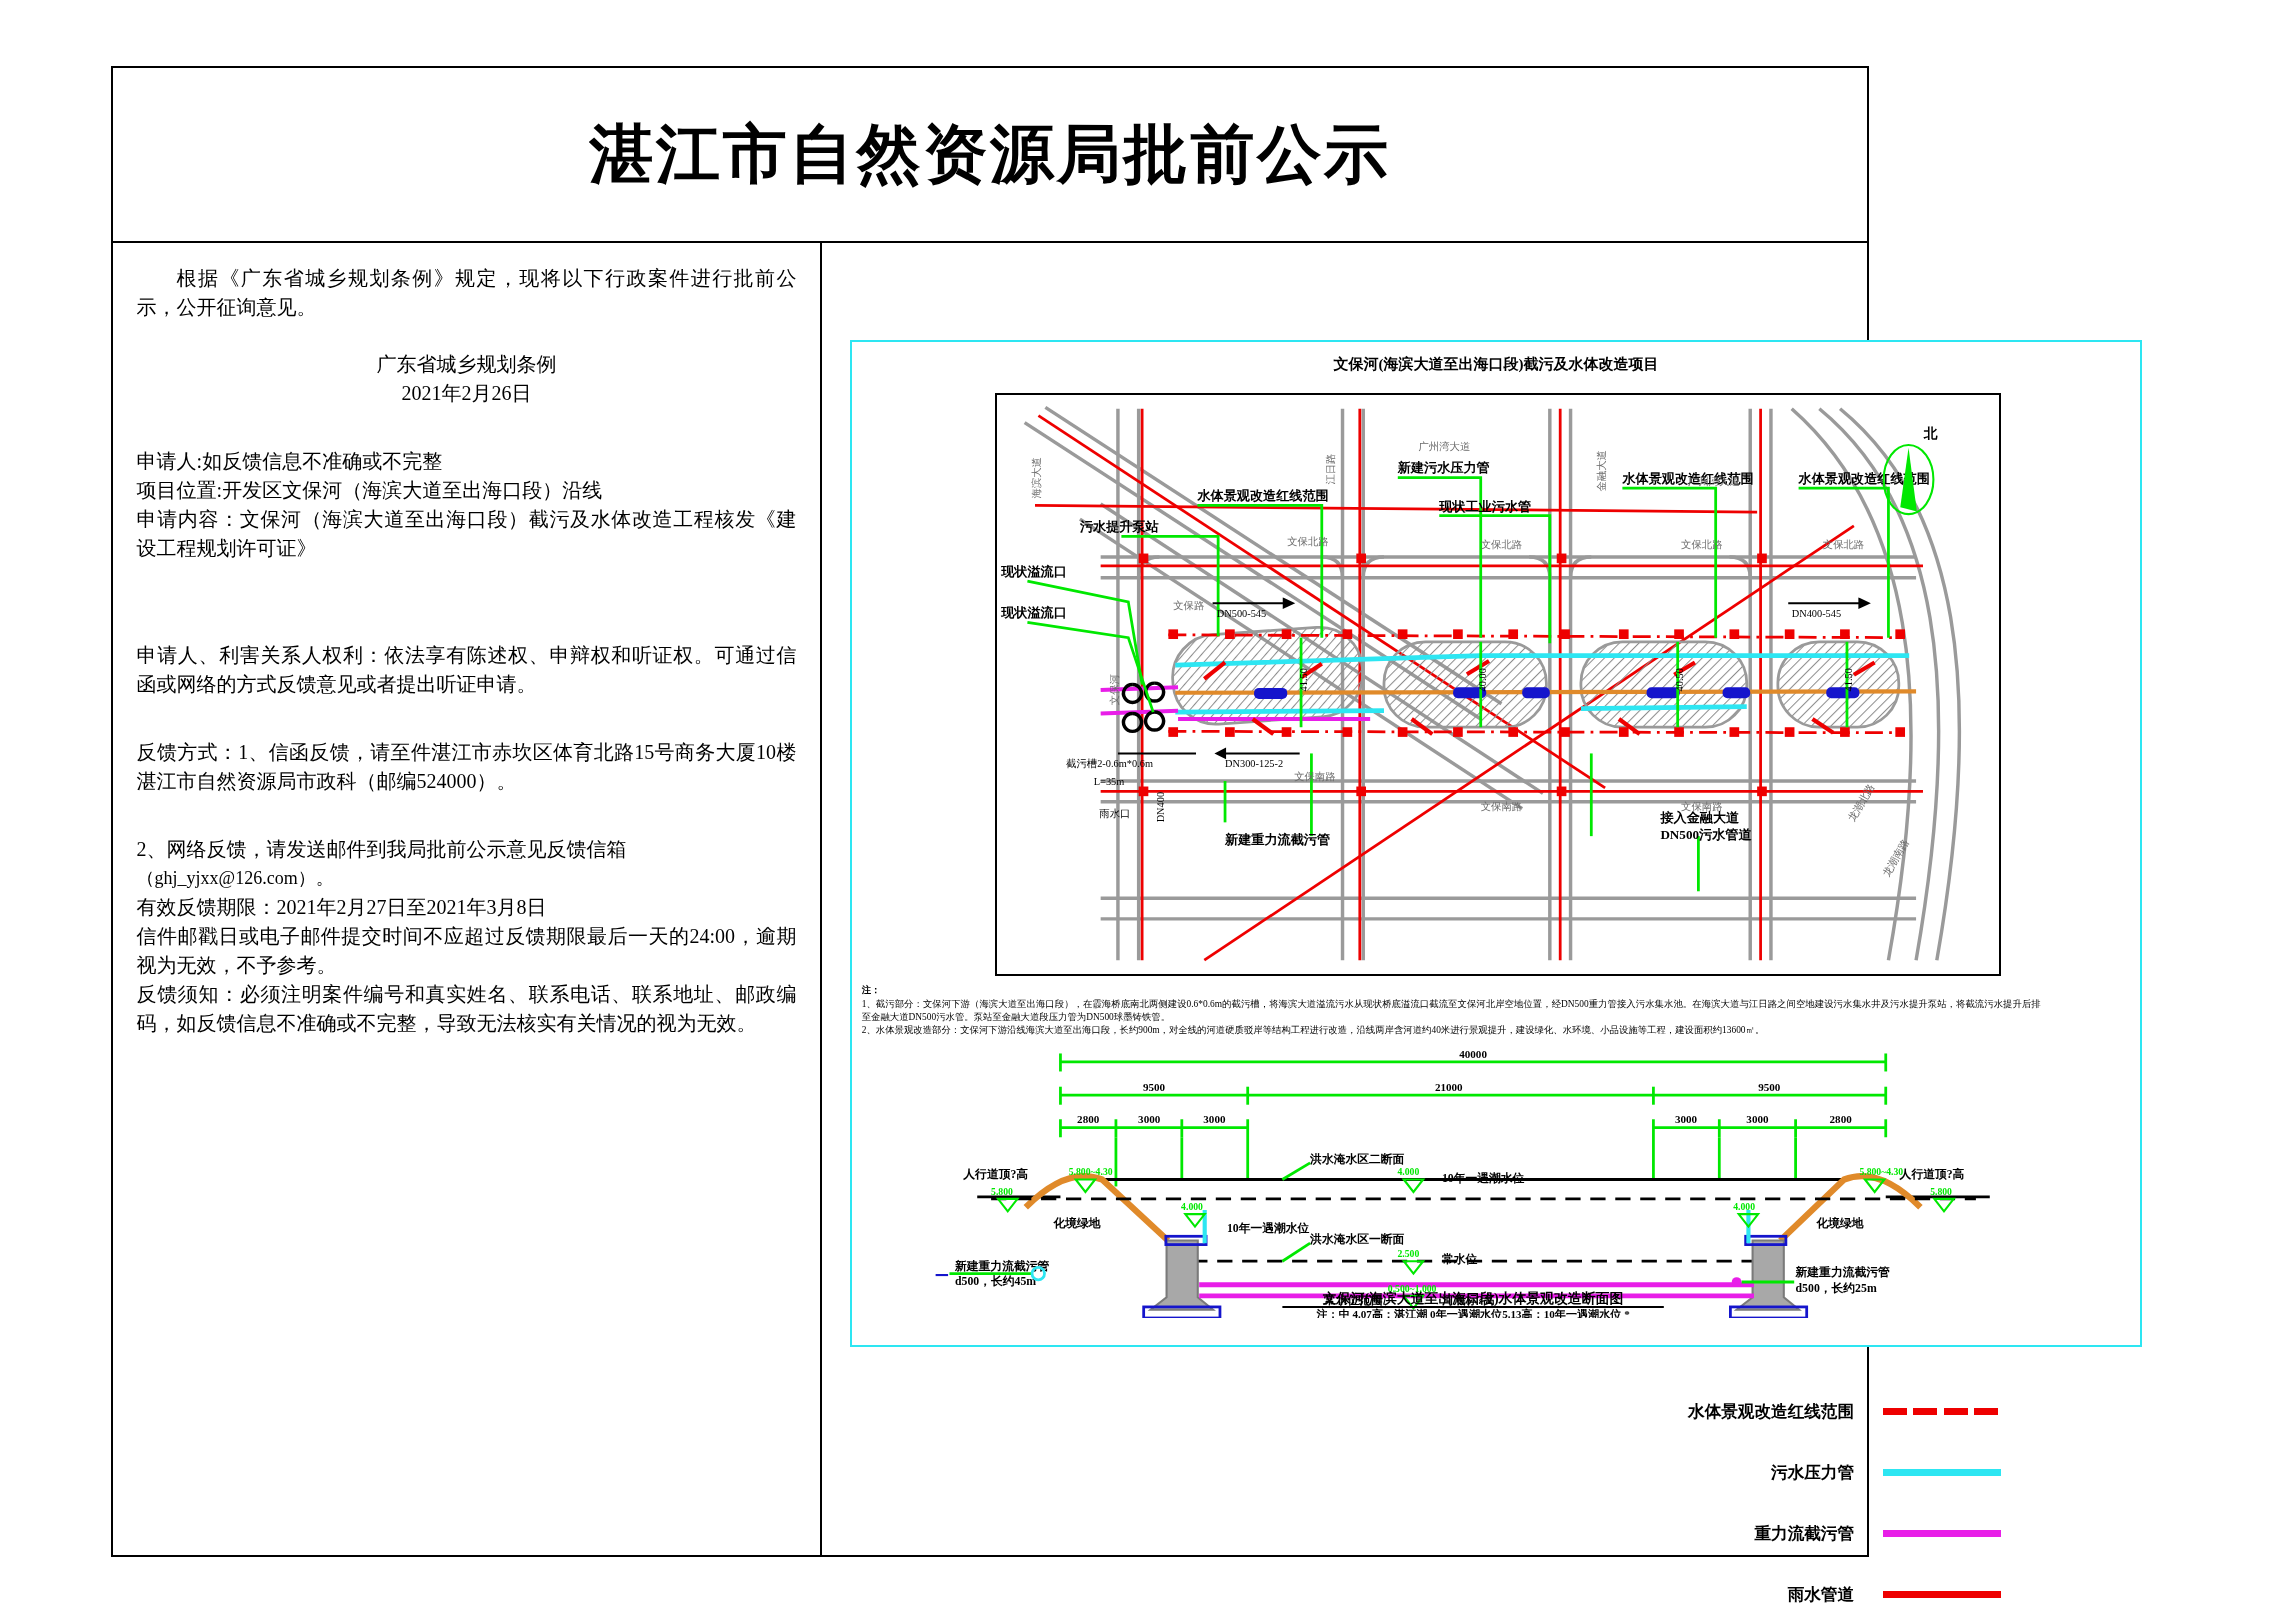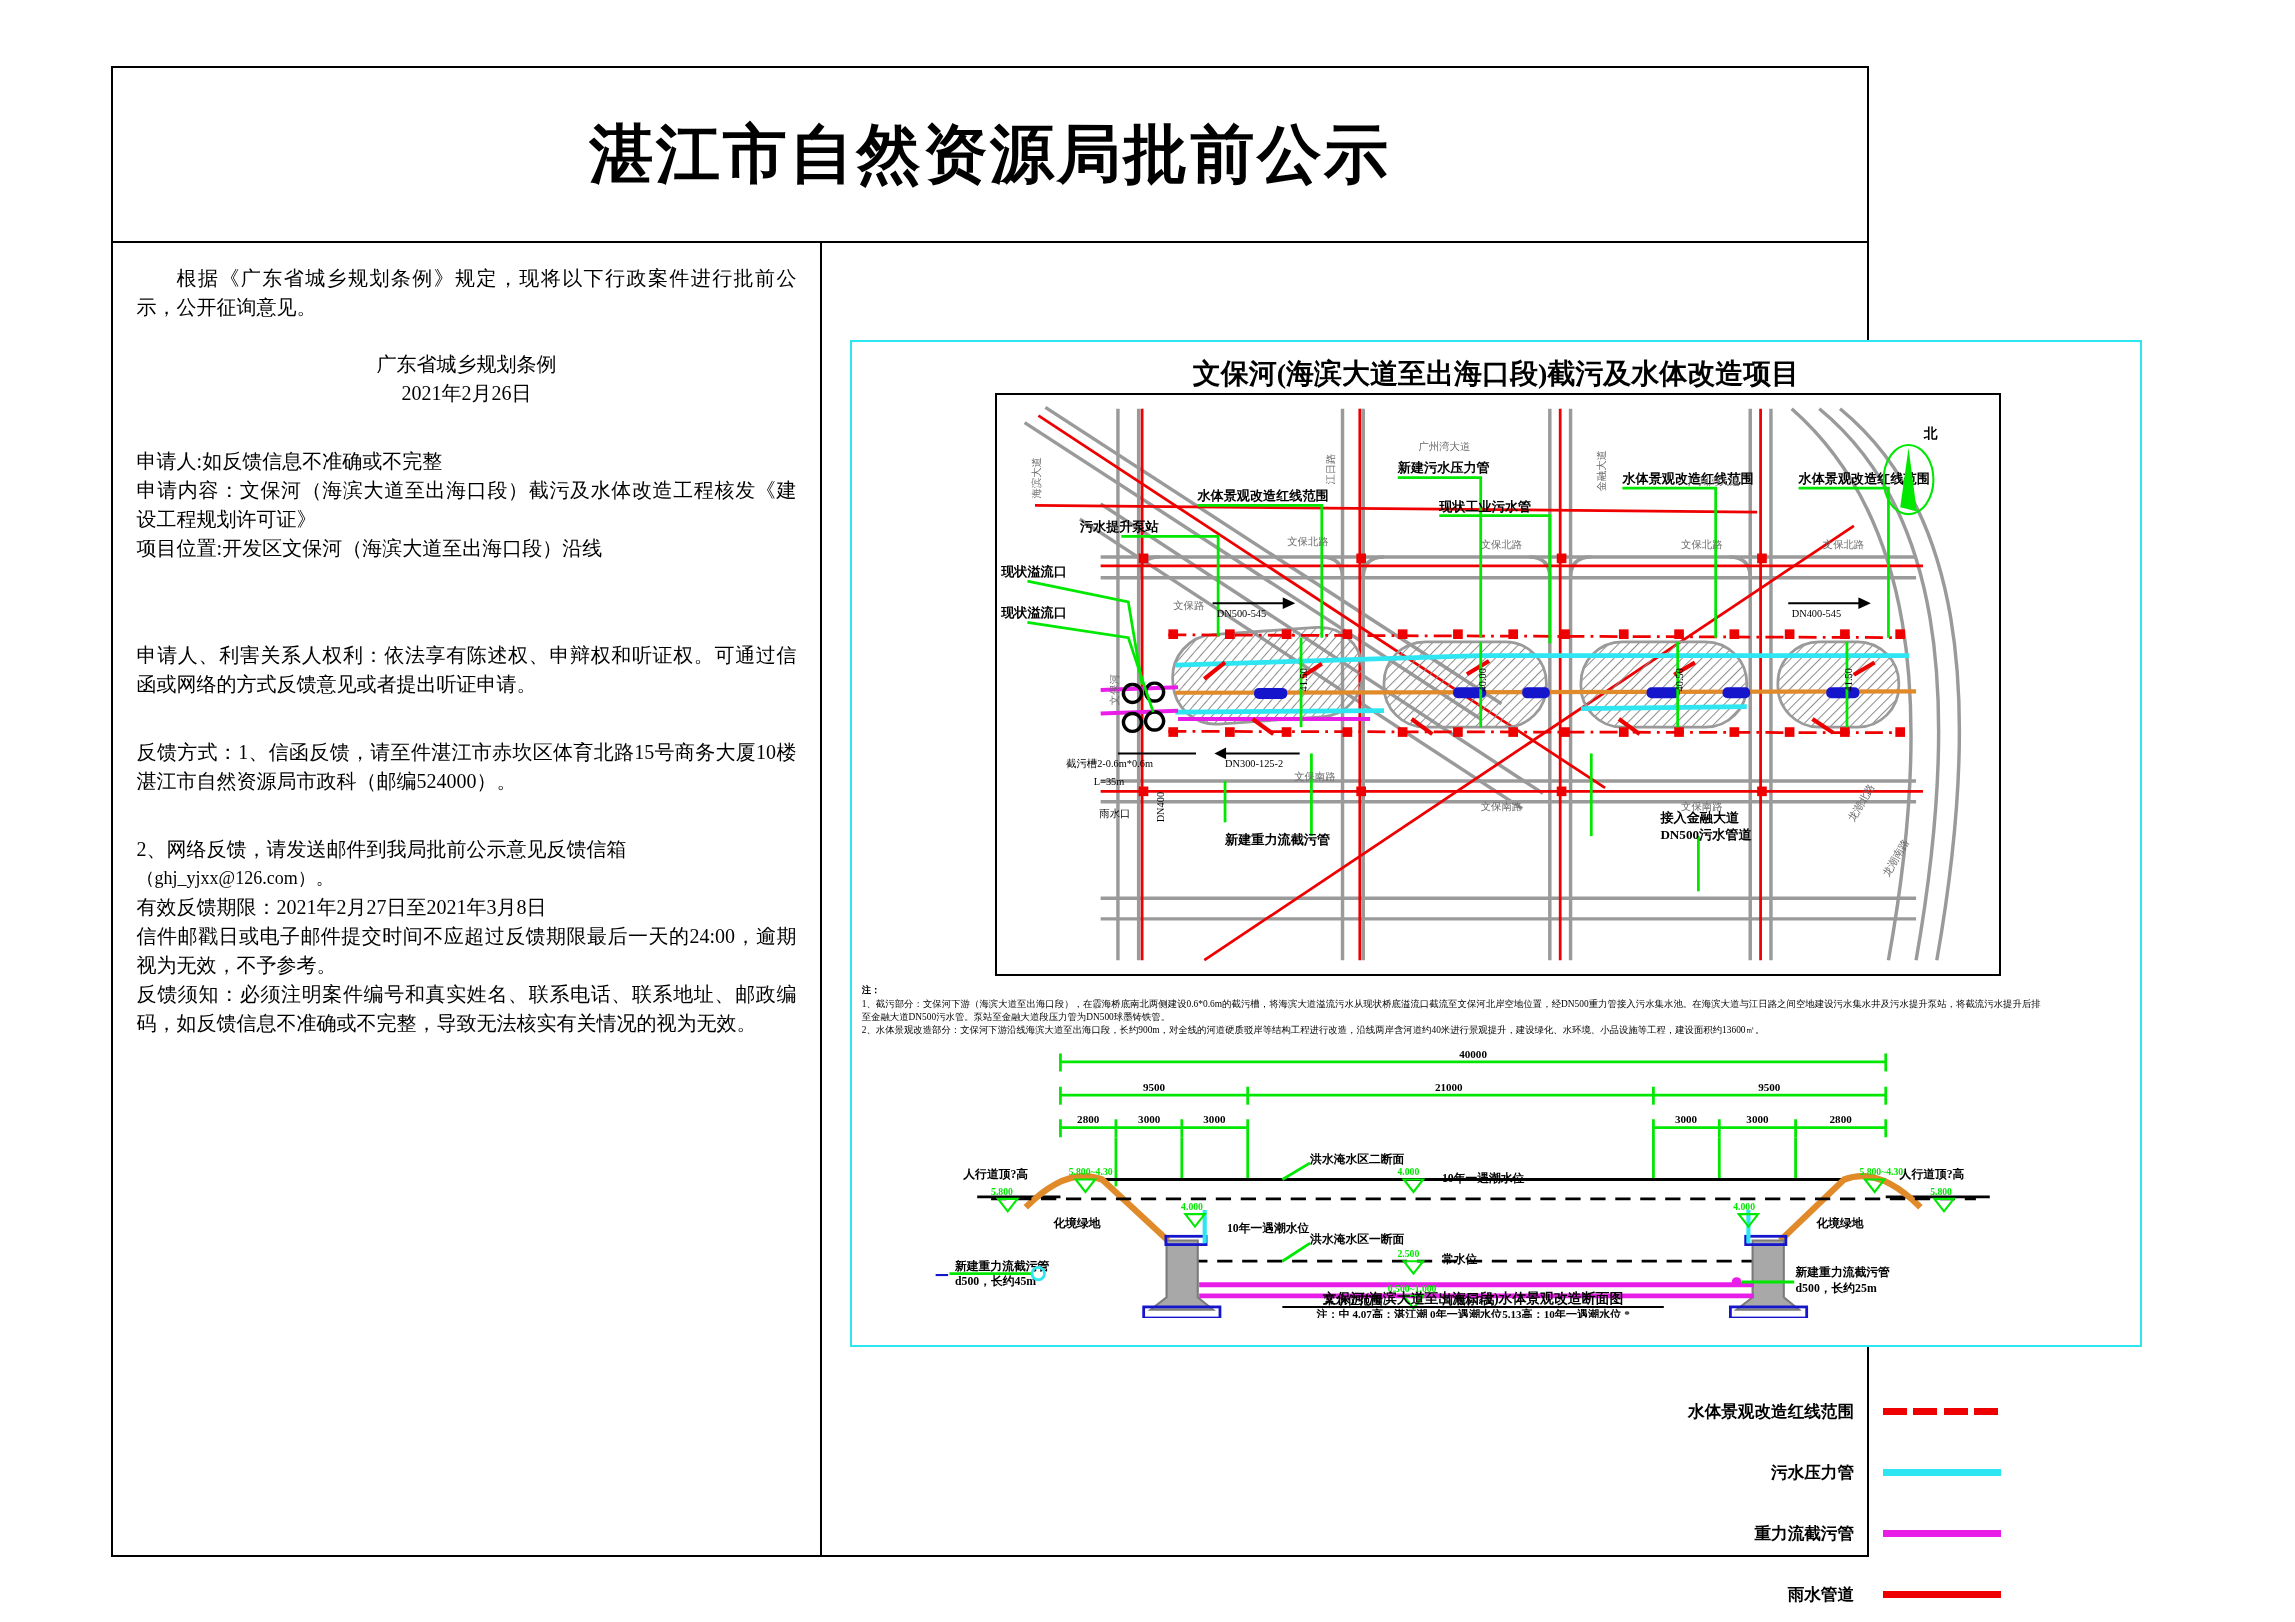--- a/index.html
+++ b/index.html
@@ -99,21 +99,21 @@
     border: 2.8px solid #2de6f2;
     box-sizing: border-box;
     background: #fff;
   }
   #dwg-title {
     position: absolute;
     left: 0;
     top: 12.5px;
     width: 100%;
     text-align: center;
-    font-size: 28px;
+    font-size: 15px;
     font-weight: 700;
     color: #000;
     font-family: "Liberation Serif", "DejaVu Serif", serif;
   }
 
   
   #plan-box {
     position: absolute;
     left: 143px;
     top: 51px;
@@ -196,22 +196,22 @@
 
   <div id="body-split">
 
     <div id="left-col">
       <p class="ltext indent2">根据《广东省城乡规划条例》规定，现将以下行政案件进行批前公示，公开征询意见。</p>
       <div class="gap-m"></div>
       <p class="ltext center">广东省城乡规划条例</p>
       <p class="ltext center">2021年2月26日</p>
       <div class="gap-l"></div>
       <p class="ltext">申请人:如反馈信息不准确或不完整</p>
+      <p class="ltext">项目位置:开发区文保河（海滨大道至出海口段）沿线</p>
       <p class="ltext">申请内容：文保河（海滨大道至出海口段）截污及水体改造工程核发《建设工程规划许可证》</p>
-      <p class="ltext">项目位置:开发区文保河（海滨大道至出海口段）沿线</p>
       <div class="gap-l"></div>
       <div class="gap-l"></div>
       <p class="ltext">申请人、利害关系人权利：依法享有陈述权、申辩权和听证权。可通过信函或网络的方式反馈意见或者提出听证申请。</p>
       <div class="gap-l"></div>
       <p class="ltext">反馈方式：1、信函反馈，请至件湛江市赤坎区体育北路15号商务大厦10楼湛江市自然资源局市政科（邮编524000）。</p>
       <div class="gap-l"></div>
       <p class="ltext">2、网络反馈，请发送邮件到我局批前公示意见反馈信箱</p>
       <p class="ltext mono-inline">（ghj_yjxx@126.com）。</p>
       <p class="ltext">有效反馈期限：2021年2月27日至2021年3月8日</p>
       <p class="ltext">信件邮戳日或电子邮件提交时间不应超过反馈期限最后一天的24:00，逾期视为无效，不予参考。</p>

